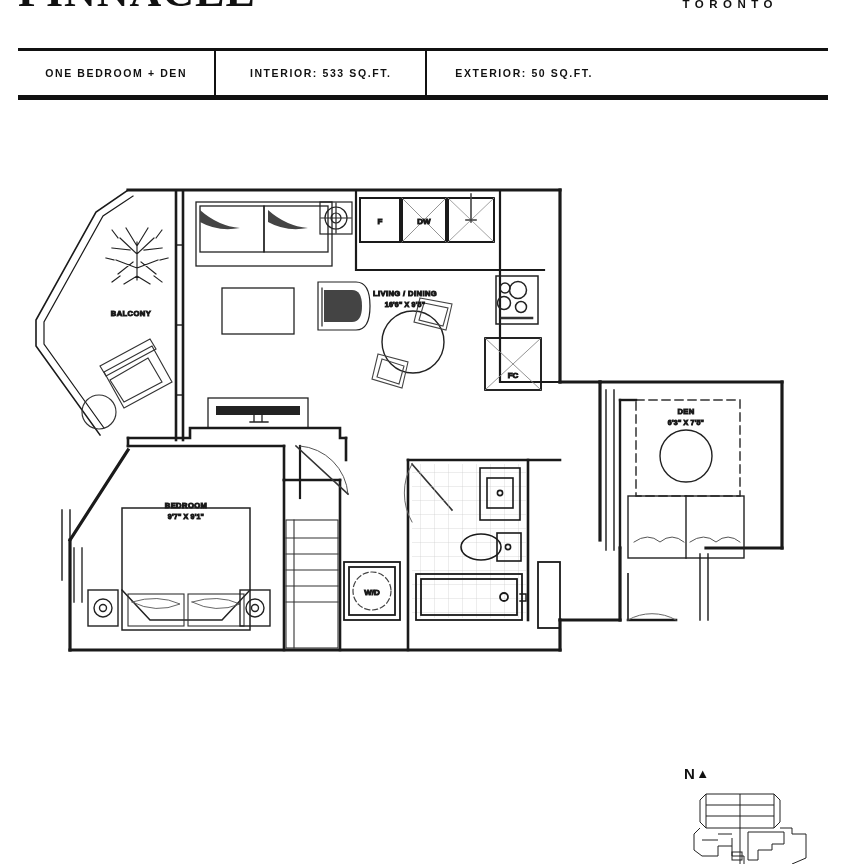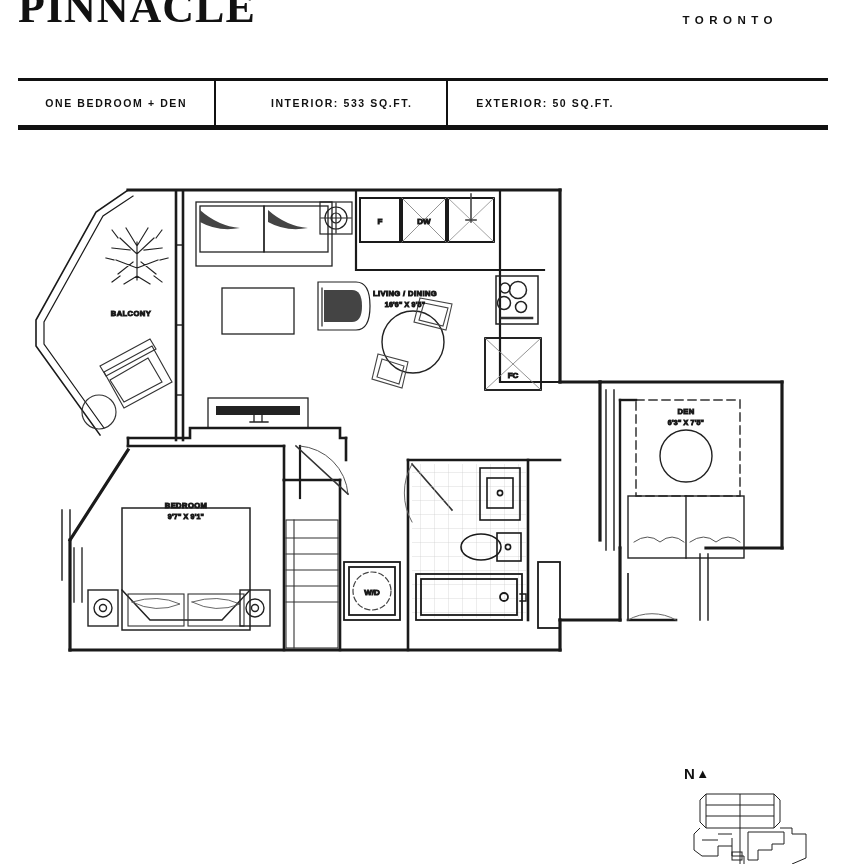--- a/index.html
+++ b/index.html
@@ -12,21 +12,21 @@
     height: 864px;
     position: relative;
     overflow: hidden;
     font-family: "Liberation Sans", sans-serif;
     color: #1a1a1a;
   }
 
   
   #brand-row {
     position: absolute;
-    top: 16px; left: 0;
+    top: 0; left: 0;
     width: 864px;
     height: 42px;
   }
   #brand-logo-clip {
     position: absolute;
     left: 18px;
     top: -34px;
     font-size: 44px;
     font-weight: 700;
     letter-spacing: 1px;
@@ -43,21 +43,21 @@
     font-size: 11.5px;
     font-weight: 700;
     letter-spacing: 5.5px;
     color: #111;
   }
 
   
   #spec-bar {
     position: absolute;
     left: 18px;
-    top: 78px;
+    top: 48px;
     width: 810px;
     height: 50px;
     border-top: 3px solid #111;
     border-bottom: 3px solid #111;
     box-sizing: border-box;
     display: flex;
     align-items: stretch;
   }
   #spec-bar::after {
     content: "";
@@ -73,21 +73,21 @@
     justify-content: center;
     font-size: 10.5px;
     font-weight: 700;
     letter-spacing: 1.6px;
     color: #111;
     border-right: 2px solid #111;
     box-sizing: border-box;
   }
   .spec-cell:last-child { border-right: none; }
   .spec-cell.c0 { width: 24.5%; }
-  .spec-cell.c1 { width: 26%; margin-left: 21px; }
+  .spec-cell.c1 { width: 26%; }
   .spec-cell.c2 { width: 24%; text-align: right; }
   .spec-cell.c3 { width: 25.5%; }
 
   
   #plan-wrap {
     position: absolute;
     left: 0;
     top: 150px;
     width: 864px;
     height: 540px;

